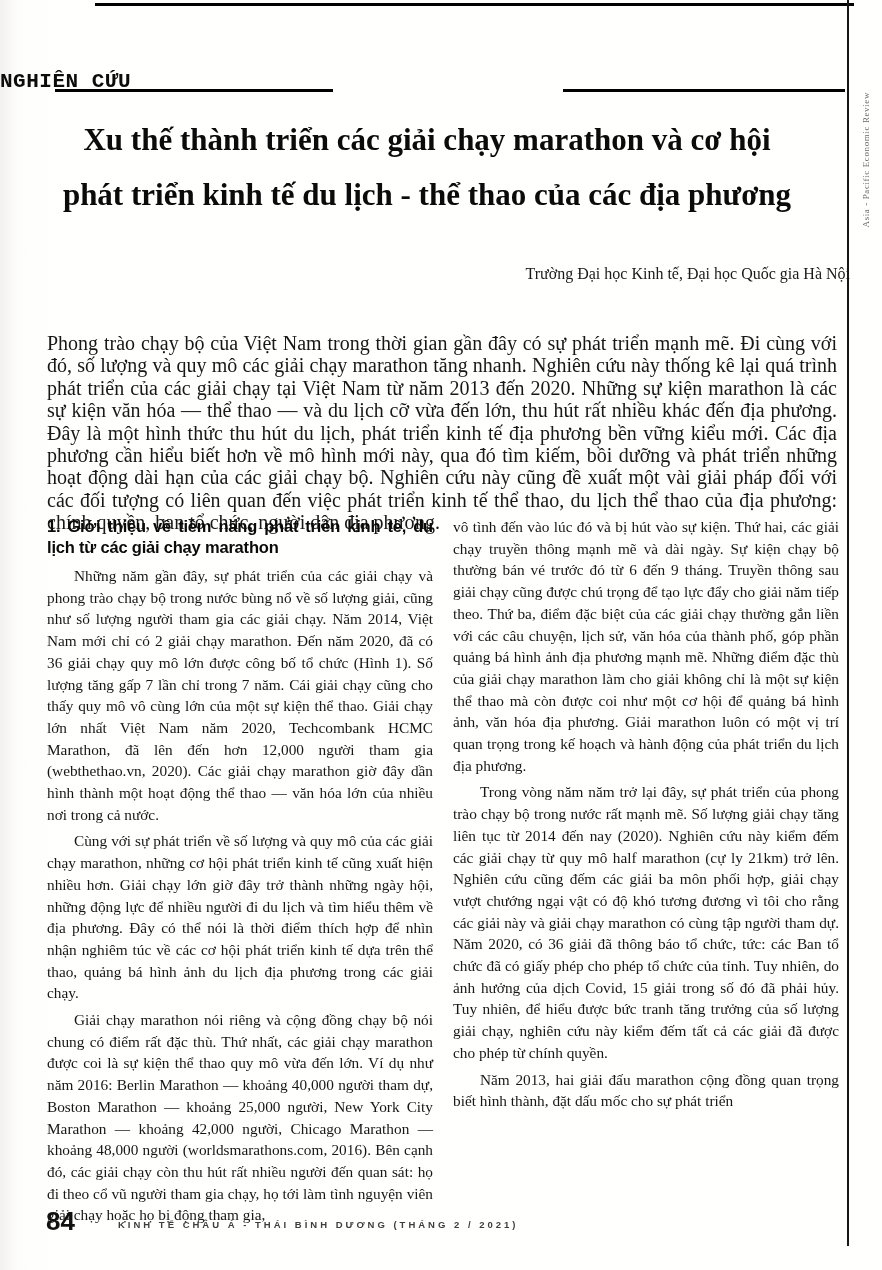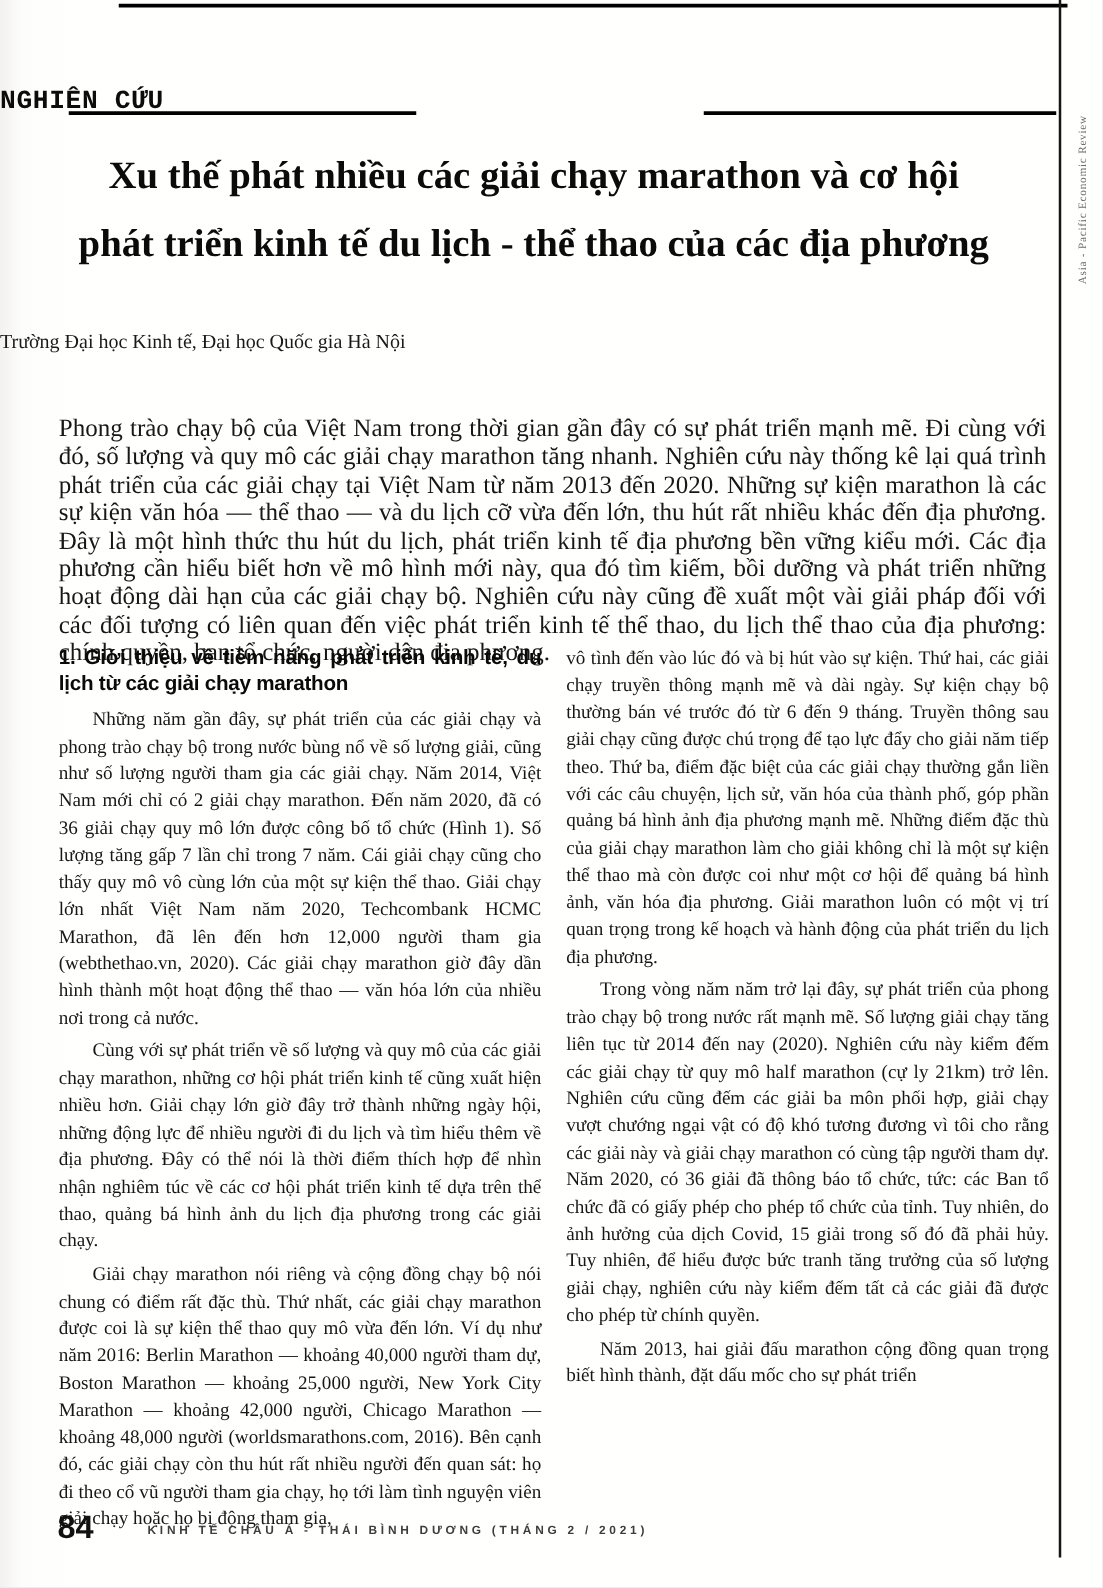--- a/index.html
+++ b/index.html
@@ -42,21 +42,21 @@
   .title {
     position: absolute; top: 112px; left: 16px; width: 822px; text-align: center;
     font-family: "Liberation Serif", serif; font-weight: bold;
     font-size: 31px; line-height: 55px; color: #0b0b0b;
   }
   .author {
     position: absolute; top: 242px; left: 0; width: 850px; text-align: center;
     font-weight: bold; font-size: 17px;
   }
   .affiliation {
-    position: absolute; top: 265px; left: 0; width: 850px; text-align: left;
+    position: absolute; top: 265px; left: 0; width: 850px; text-align: right;
     font-size: 16px;
   }
 
   .abstract {
     position: absolute; top: 332px; left: 47px; width: 790px;
     font-size: 20px; line-height: 22.4px; text-align: justify; color: #171717;
   }
 
   .columns {
     position: absolute; top: 516px; left: 47px; width: 792px;
@@ -96,21 +96,21 @@
 
   <div class="top-rule"></div>
   <div class="side-rule"></div>
   <div class="side-text">Asia - Pacific Economic Review</div>
 
   <div class="kicker">NGHIÊN CỨU</div>
   <div class="kicker-line left"></div>
   <div class="kicker-line right"></div>
 
   <div class="title">
-    <div>Xu thế phát nhiều các giải chạy marathon và cơ hội</div>
+    <div>Xu thế thành triển các giải chạy marathon và cơ hội</div>
     <div>phát triển kinh tế du lịch - thể thao của các địa phương</div>
   </div>
 
   <div class="affiliation">Trường Đại học Kinh tế, Đại học Quốc gia Hà Nội</div>
 
   <div class="abstract">Phong trào chạy bộ của Việt Nam trong thời gian gần đây có sự phát triển mạnh mẽ. Đi cùng với đó, số lượng và quy mô các giải chạy marathon tăng nhanh. Nghiên cứu này thống kê lại quá trình phát triển của các giải chạy tại Việt Nam từ năm 2013 đến 2020. Những sự kiện marathon là các sự kiện văn hóa — thể thao — và du lịch cỡ vừa đến lớn, thu hút rất nhiều khác đến địa phương. Đây là một hình thức thu hút du lịch, phát triển kinh tế địa phương bền vững kiểu mới. Các địa phương cần hiểu biết hơn về mô hình mới này, qua đó tìm kiếm, bồi dưỡng và phát triển những hoạt động dài hạn của các giải chạy bộ. Nghiên cứu này cũng đề xuất một vài giải pháp đối với các đối tượng có liên quan đến việc phát triển kinh tế thể thao, du lịch thể thao của địa phương: chính quyền, ban tổ chức, người dân địa phương.</div>
 
   <div class="columns">
     <div class="col">
       <h2 class="sec-heading">1. Giới thiệu về tiềm năng phát triển kinh tế, du lịch từ các giải chạy marathon</h2>

